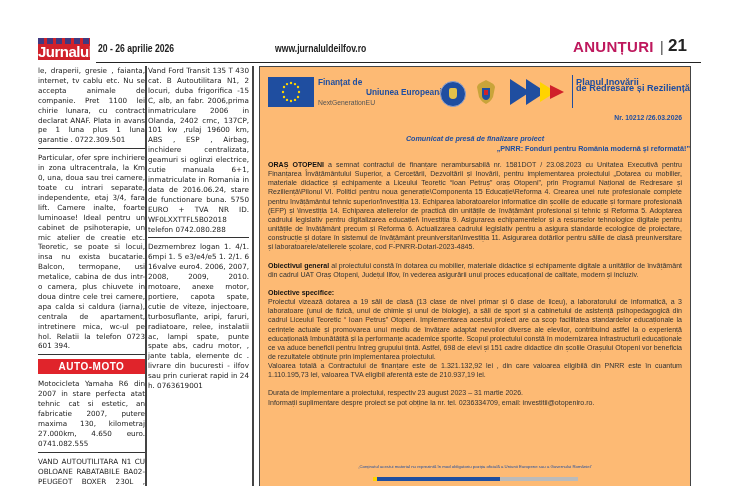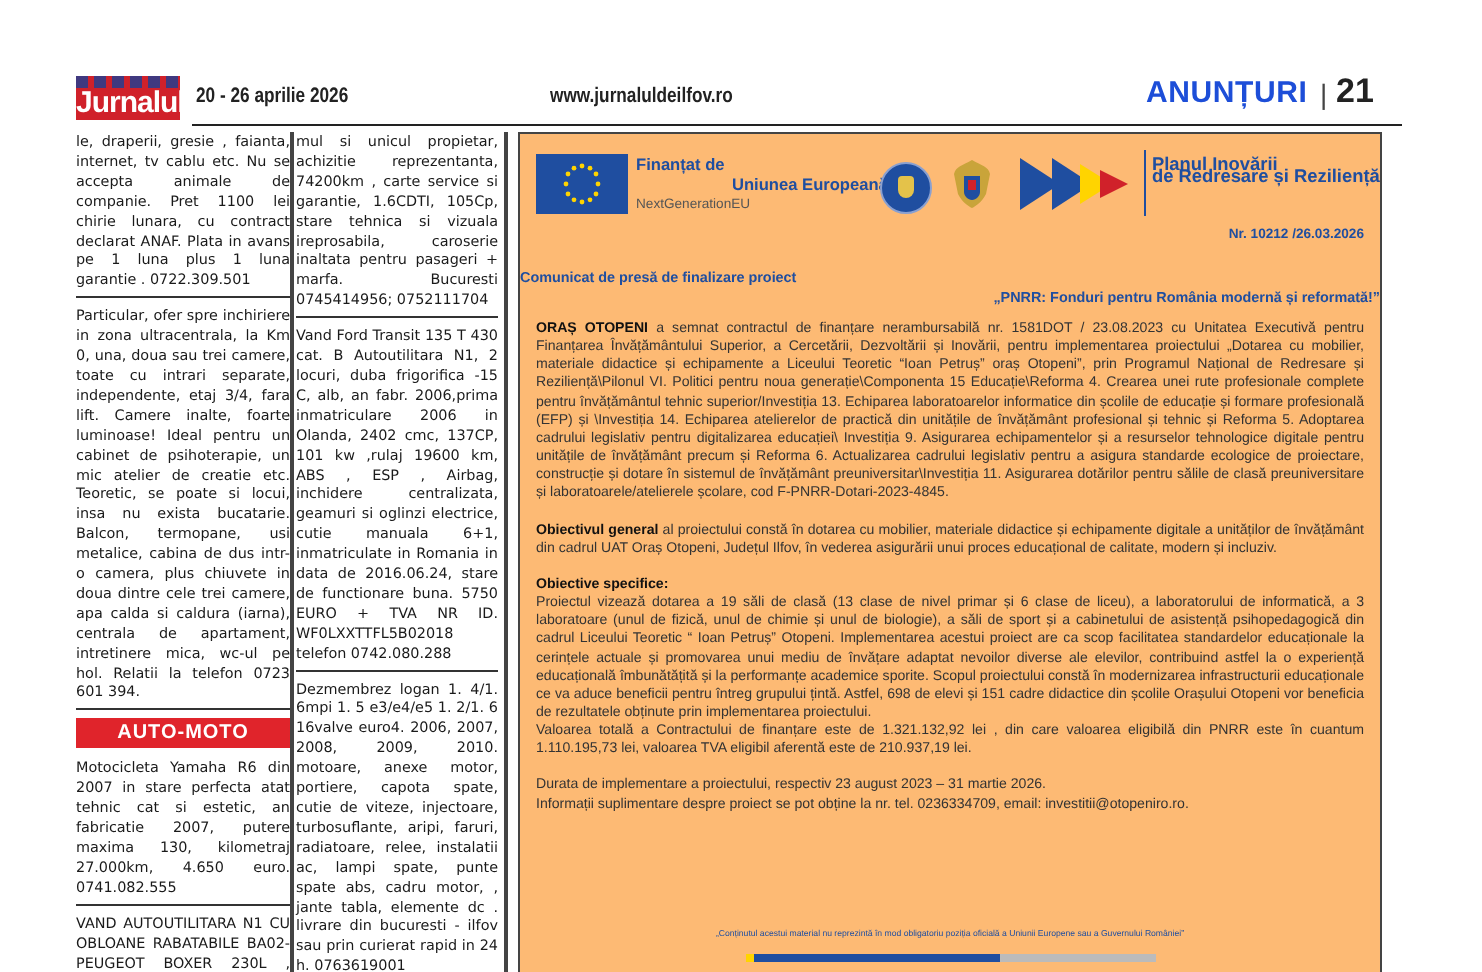--- a/index.html
+++ b/index.html
@@ -4,21 +4,21 @@
 <style>
   html, body { margin:0; padding:0; background:#fff; }
   body { width:741px; height:486px; overflow:hidden; position:relative; font-family:"DejaVu Sans", sans-serif; color:#222; }
   .header { position:absolute; left:38px; top:38px; width:282px; height:24px; }
   .logo { position:absolute; left:0; top:0; width:52px; height:22px; background:#d0212a; color:#fff; font-family:"Liberation Sans", sans-serif; font-weight:bold; font-size:15px; line-height:24px; text-align:center; letter-spacing:-0.5px; overflow:hidden; }
   .logo::before { content:""; position:absolute; left:0; right:0; top:0; height:6px; background:repeating-linear-gradient(90deg,#1c3f95 0 6px,#d0212a 6px 9px); opacity:.8; }
   .logo span { position:relative; top:2px; }
   .hdr-date { position:absolute; left:60px; top:4px; font-family:"Liberation Sans", sans-serif; font-size:10.5px; font-weight:bold; color:#222; white-space:nowrap; transform:scaleX(.82); transform-origin:left; }
   .hdr-url { position:absolute; left:237px; top:4px; font-family:"Liberation Sans", sans-serif; font-size:10.5px; font-weight:bold; color:#222; white-space:nowrap; transform:scaleX(.82); transform-origin:left; }
   .hdr-line { position:absolute; left:96px; top:62px; width:605px; height:1px; background:#222; }
-  .section { position:absolute; left:573px; top:38px; font-family:"Liberation Sans", sans-serif; font-weight:900; font-size:15px; color:#1d4ed8; letter-spacing:0.3px; }
+  .section { position:absolute; left:573px; top:38px; font-family:"Liberation Sans", sans-serif; font-weight:900; font-size:15px; color:#be185d; letter-spacing:0.3px; }
   .sep { position:absolute; left:660px; top:39px; font-family:"Liberation Sans", sans-serif; font-size:14px; color:#444; }
   .pageno { position:absolute; left:668px; top:36px; font-family:"Liberation Sans", sans-serif; font-weight:bold; font-size:17px; color:#222; }
 
   .col { position:absolute; top:66px; font-family:"DejaVu Sans", sans-serif; font-size:7.2px; line-height:9.9px; color:#1a1a1a; text-align:justify; }
   .col1 { left:38px; width:107px; }
   .col2 { left:148px; width:101px; }
   .colsep { position:absolute; top:66px; width:2px; height:420px; background:#444; }
   .ad { padding-bottom:3px; margin-bottom:4px; border-bottom:1.3px solid #333; }
   .ad:last-child { border-bottom:none; }
   .cat-bar { background:#e0242b; color:#fff; font-family:"Liberation Sans", sans-serif; font-weight:bold; font-size:10px; line-height:15px; text-align:center; margin:2px 0 5px 0; letter-spacing:.5px; }
@@ -30,21 +30,21 @@
   .fin-2 { position:absolute; left:58px; top:20px; font-family:"Liberation Sans", sans-serif; font-weight:bold; font-size:8.3px; color:#1f4ea0; line-height:10px;padding-left:48px; }
   .fin-3 { position:absolute; left:58px; top:31px; font-family:"Liberation Sans", sans-serif; font-size:6.8px; color:#555; line-height:9px; }
   .gov-emblem { position:absolute; left:180px; top:14px; width:24px; height:24px; border-radius:50%; background:#1f4ea0; border:1px solid #8aa0d0; }
   .gov-emblem::after { content:""; position:absolute; left:8px; top:6px; width:8px; height:11px; background:#e4c24a; border-radius:2px 2px 4px 4px; }
   .gov-crest { position:absolute; left:215px; top:12px; width:22px; height:26px; }
   .pnrr-logo { position:absolute; left:250px; top:10px; width:56px; height:30px; }
   .pnrr-sep { position:absolute; left:312px; top:8px; width:1px; height:33px; background:#1f4ea0; }
   .pnrr-1 { position:absolute; left:316px; top:10px; font-family:"Liberation Sans", sans-serif; font-weight:bold; font-size:9.2px; color:#1f4ea0; line-height:11px; white-space:nowrap; }
   .pnrr-2 { position:absolute; left:316px; top:16px; font-family:"Liberation Sans", sans-serif; font-weight:bold; font-size:9.2px; color:#1f4ea0; line-height:11px; white-space:nowrap; }
   .nr { position:absolute; right:8px; top:47px; font-family:"Liberation Sans", sans-serif; font-weight:bold; font-size:6.8px; color:#1f4ea0; }
-  .title1 { position:absolute; left:0; right:0; top:67px; font-family:"Liberation Sans", sans-serif; font-weight:bold; font-size:7.2px; color:#1f4ea0; }
+  .title1 { position:absolute; left:0; right:0; top:67px; text-align:center; font-family:"Liberation Sans", sans-serif; font-weight:bold; font-size:7.2px; color:#1f4ea0;font-style:italic; }
   .title2 { position:absolute; left:0; right:0; top:77px; text-align:right; font-family:"Liberation Sans", sans-serif; font-weight:bold; font-size:7.2px; color:#1f4ea0; }
   .body { position:absolute; left:8px; right:8px; top:93px; font-family:"Liberation Sans", sans-serif; font-size:7.05px; line-height:9.15px; color:#333; text-align:justify; }
   .body p { margin:0 0 9px 0; }
   .body p.tight { margin-bottom:0; }
   .body b { color:#111; }
   .disclaimer { position:absolute; left:0; right:0; top:397px; text-align:center; font-family:"Liberation Sans", sans-serif; font-size:4.3px; color:#1f4ea0; }
   .footer-bar { position:absolute; left:113px; top:410px; width:205px; height:4px; background:linear-gradient(90deg,#ffd400 0 4px,#1f4ea0 4px 62%,#bbb 62% 100%); }
 </style>
 </head>
 <body>
@@ -63,21 +63,20 @@
   <div class="ad">le, draperii, gresie , faianta, internet, tv cablu etc. Nu se accepta animale de companie. Pret 1100 lei chirie lunara, cu contract declarat ANAF. Plata in avans pe 1 luna plus 1 luna garantie . 0722.309.501</div>
   <div class="ad">Particular, ofer spre inchiriere in zona ultracentrala, la Km 0, una, doua sau trei camere, toate cu intrari separate, independente, etaj 3/4, fara lift. Camere inalte, foarte luminoase! Ideal pentru un cabinet de psihoterapie, un mic atelier de creatie etc. Teoretic, se poate si locui, insa nu exista bucatarie. Balcon, termopane, usi metalice, cabina de dus intr-o camera, plus chiuvete in doua dintre cele trei camere, apa calda si caldura (iarna), centrala de apartament, intretinere mica, wc-ul pe hol. Relatii la telefon 0723 601 394.</div>
   <div class="cat-bar">AUTO-MOTO</div>
   <div class="ad">Motocicleta Yamaha R6 din 2007 in stare perfecta atat tehnic cat si estetic, an fabricatie 2007, putere maxima 130, kilometraj 27.000km, 4.650 euro. 0741.082.555</div>
   <div class="ad">VAND AUTOUTILITARA N1 CU OBLOANE RABATABILE BA02-PEUGEOT BOXER 230L , MOTOR 2500 CM3, INMATRICULATA RO. Vand ca plec din tara si nu o mai folosesc. Motorul merge la sfert de cheie, intretinut. Usor negociabil. Contact: 0723702647</div>
 
 </div>
 <div class="colsep" style="left:145px"></div>
 
 <div class="col col2">
-  <div class="ad">mul si unicul propietar, achizitie reprezentanta, 74200km , carte service si garantie, 1.6CDTI, 105Cp, stare tehnica si vizuala ireprosabila, caroserie inaltata pentru pasageri + marfa. Bucuresti 0745414956; 0752111704</div>
   <div class="ad">Vand Ford Transit 135 T 430 cat. B Autoutilitara N1, 2 locuri, duba frigorifica -15 C, alb, an fabr. 2006,prima inmatriculare 2006 in Olanda, 2402 cmc, 137CP, 101 kw ,rulaj 19600 km, ABS , ESP , Airbag, inchidere centralizata, geamuri si oglinzi electrice, cutie manuala 6+1, inmatriculate in Romania in data de 2016.06.24, stare de functionare buna. 5750 EURO + TVA NR ID. WF0LXXTTFL5B02018 telefon 0742.080.288</div>
   <div class="ad">Dezmembrez logan 1. 4/1. 6mpi 1. 5 e3/e4/e5 1. 2/1. 6 16valve euro4. 2006, 2007, 2008, 2009, 2010. motoare, anexe motor, portiere, capota spate, cutie de viteze, injectoare, turbosuflante, aripi, faruri, radiatoare, relee, instalatii ac, lampi spate, punte spate abs, cadru motor, , jante tabla, elemente dc . livrare din bucuresti - ilfov sau prin curierat rapid in 24 h. 0763619001</div>
 
 </div>
 <div class="colsep" style="left:252px"></div>
 
 <div class="box">
   <div class="eu-flag">
     <svg viewBox="0 0 46 30">
       <g fill="#ffd400">

